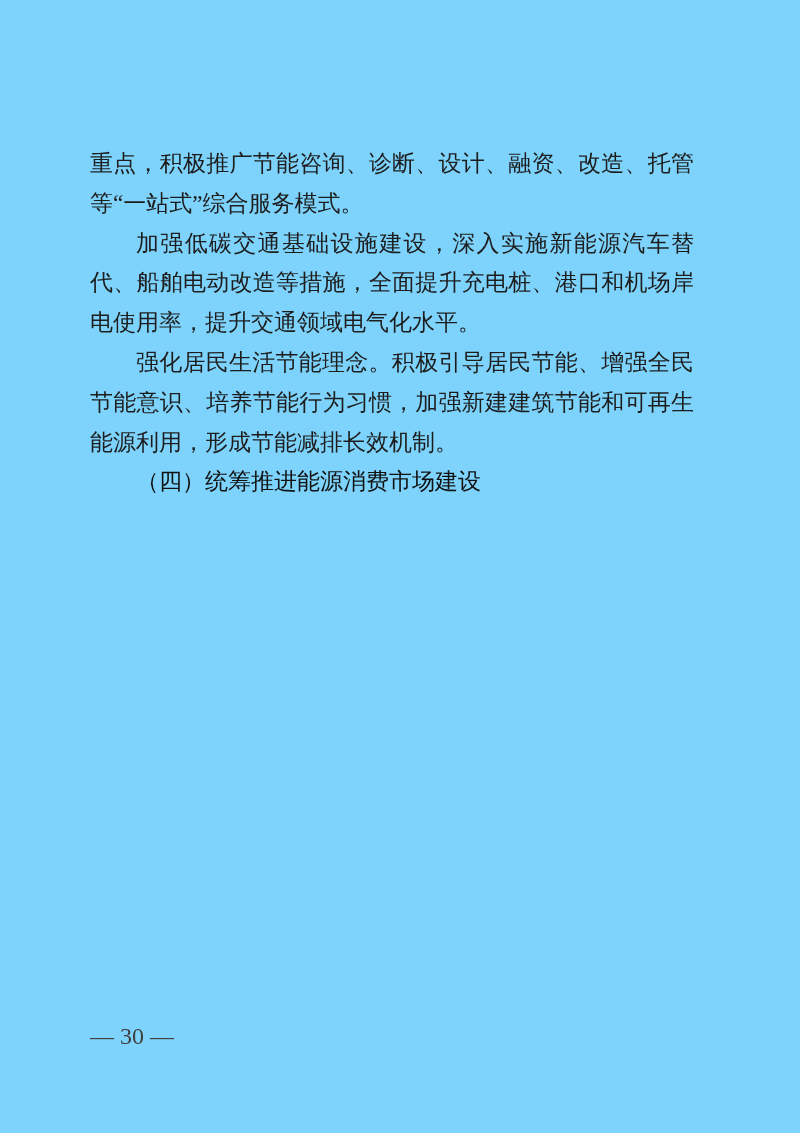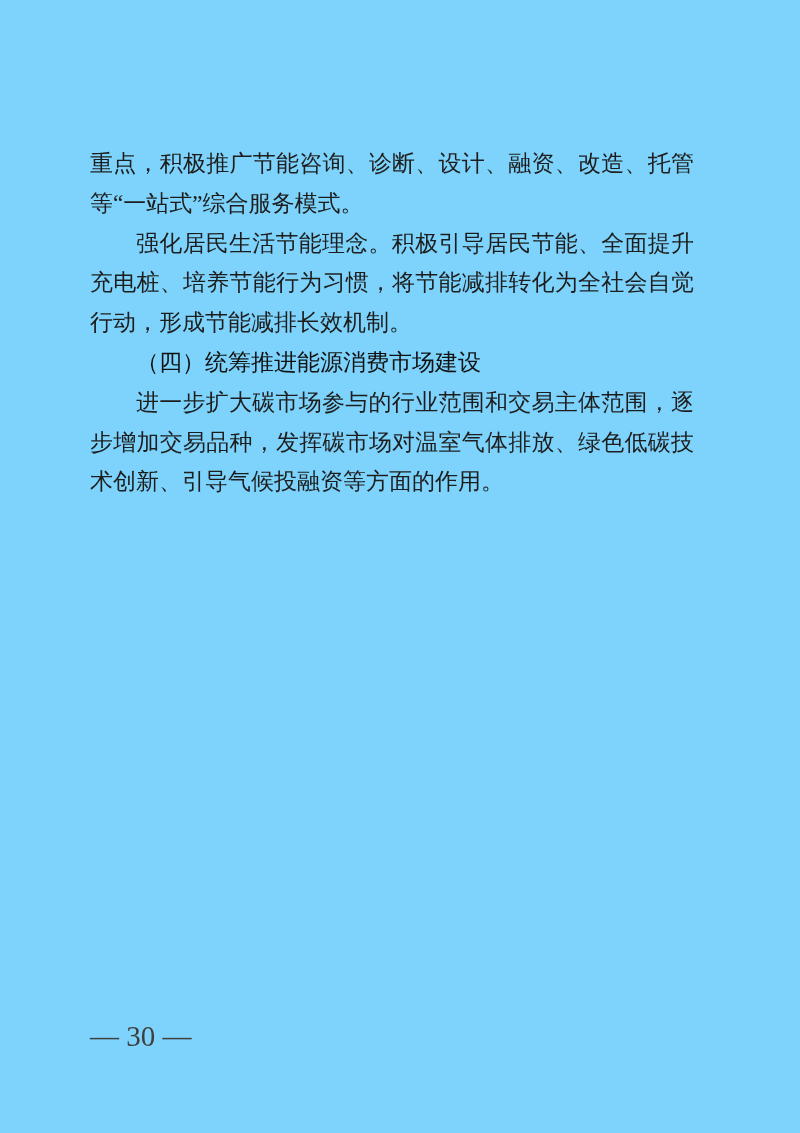--- a/index.html
+++ b/index.html
@@ -35,30 +35,30 @@
     text-indent: 0;
   }
   .para.heading {
     font-weight: 400;
     color: #111111;
   }
   .footer {
     position: absolute;
     left: 90px;
     top: 1022px;
-    font-size: 29px;
+    font-size: 24px;
     line-height: 28px;
     color: #3f3f3f;
     font-family: "Liberation Serif", "DejaVu Serif", serif;
   }
 </style>
 </head>
 <body>
 
 <div class="page">
   <div class="content">
     <p class="para no-indent">重点，积极推广节能咨询、诊断、设计、融资、改造、托管等“一站式”综合服务模式。</p>
-    <p class="para">强化居民生活节能理念。积极引导居民节能、全面提升充电桩、培养节能行为习惯，将节能减排转化为全社会自觉行动，形成节能减排长效机制。</p>
+    <p class="para">加强低碳交通基础设施建设，深入实施新能源汽车替代、船舶电动改造等措施，全面提升充电桩、港口和机场岸电使用率，提升交通领域电气化水平。</p>
+    <p class="para">强化居民生活节能理念。积极引导居民节能、增强全民节能意识、培养节能行为习惯，加强新建建筑节能和可再生能源利用，形成节能减排长效机制。</p>
     <p class="para heading">（四）统筹推进能源消费市场建设</p>
-    <p class="para">进一步扩大碳市场参与的行业范围和交易主体范围，逐步增加交易品种，发挥碳市场对温室气体排放、绿色低碳技术创新、引导气候投融资等方面的作用。</p>
   </div>
   <div class="footer">— 30 —</div>
 </div>
 
 </body></html>

